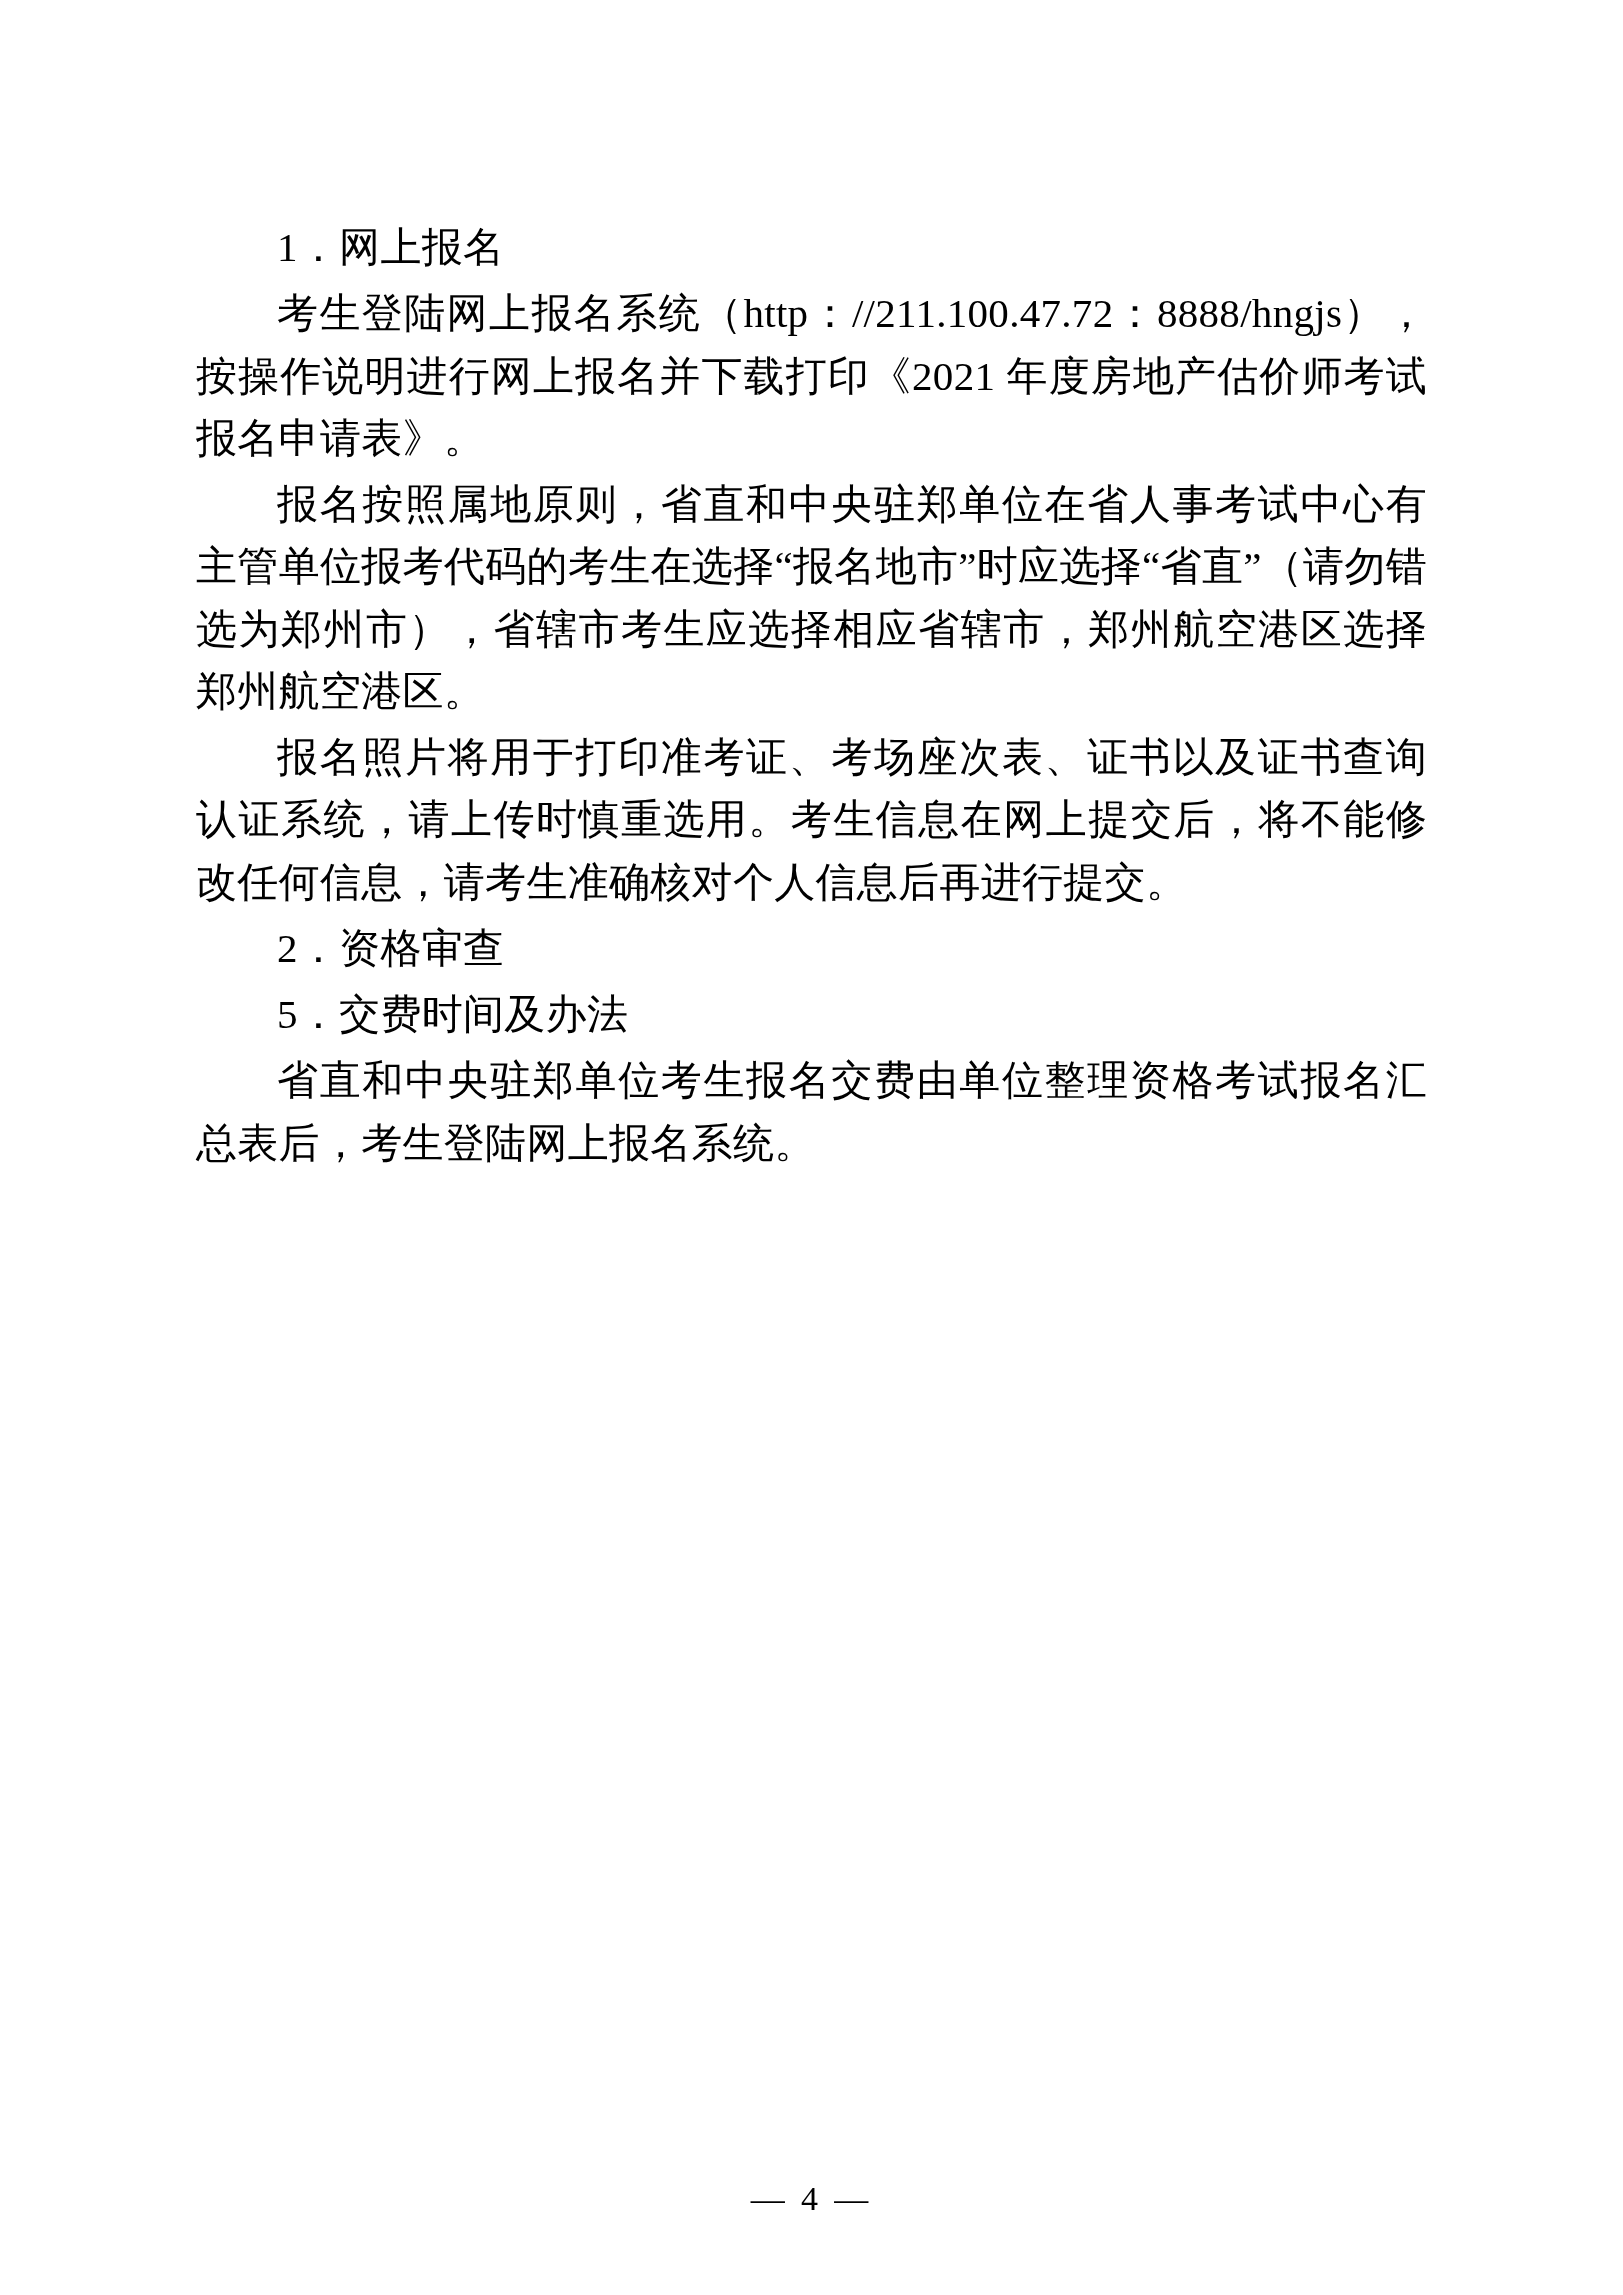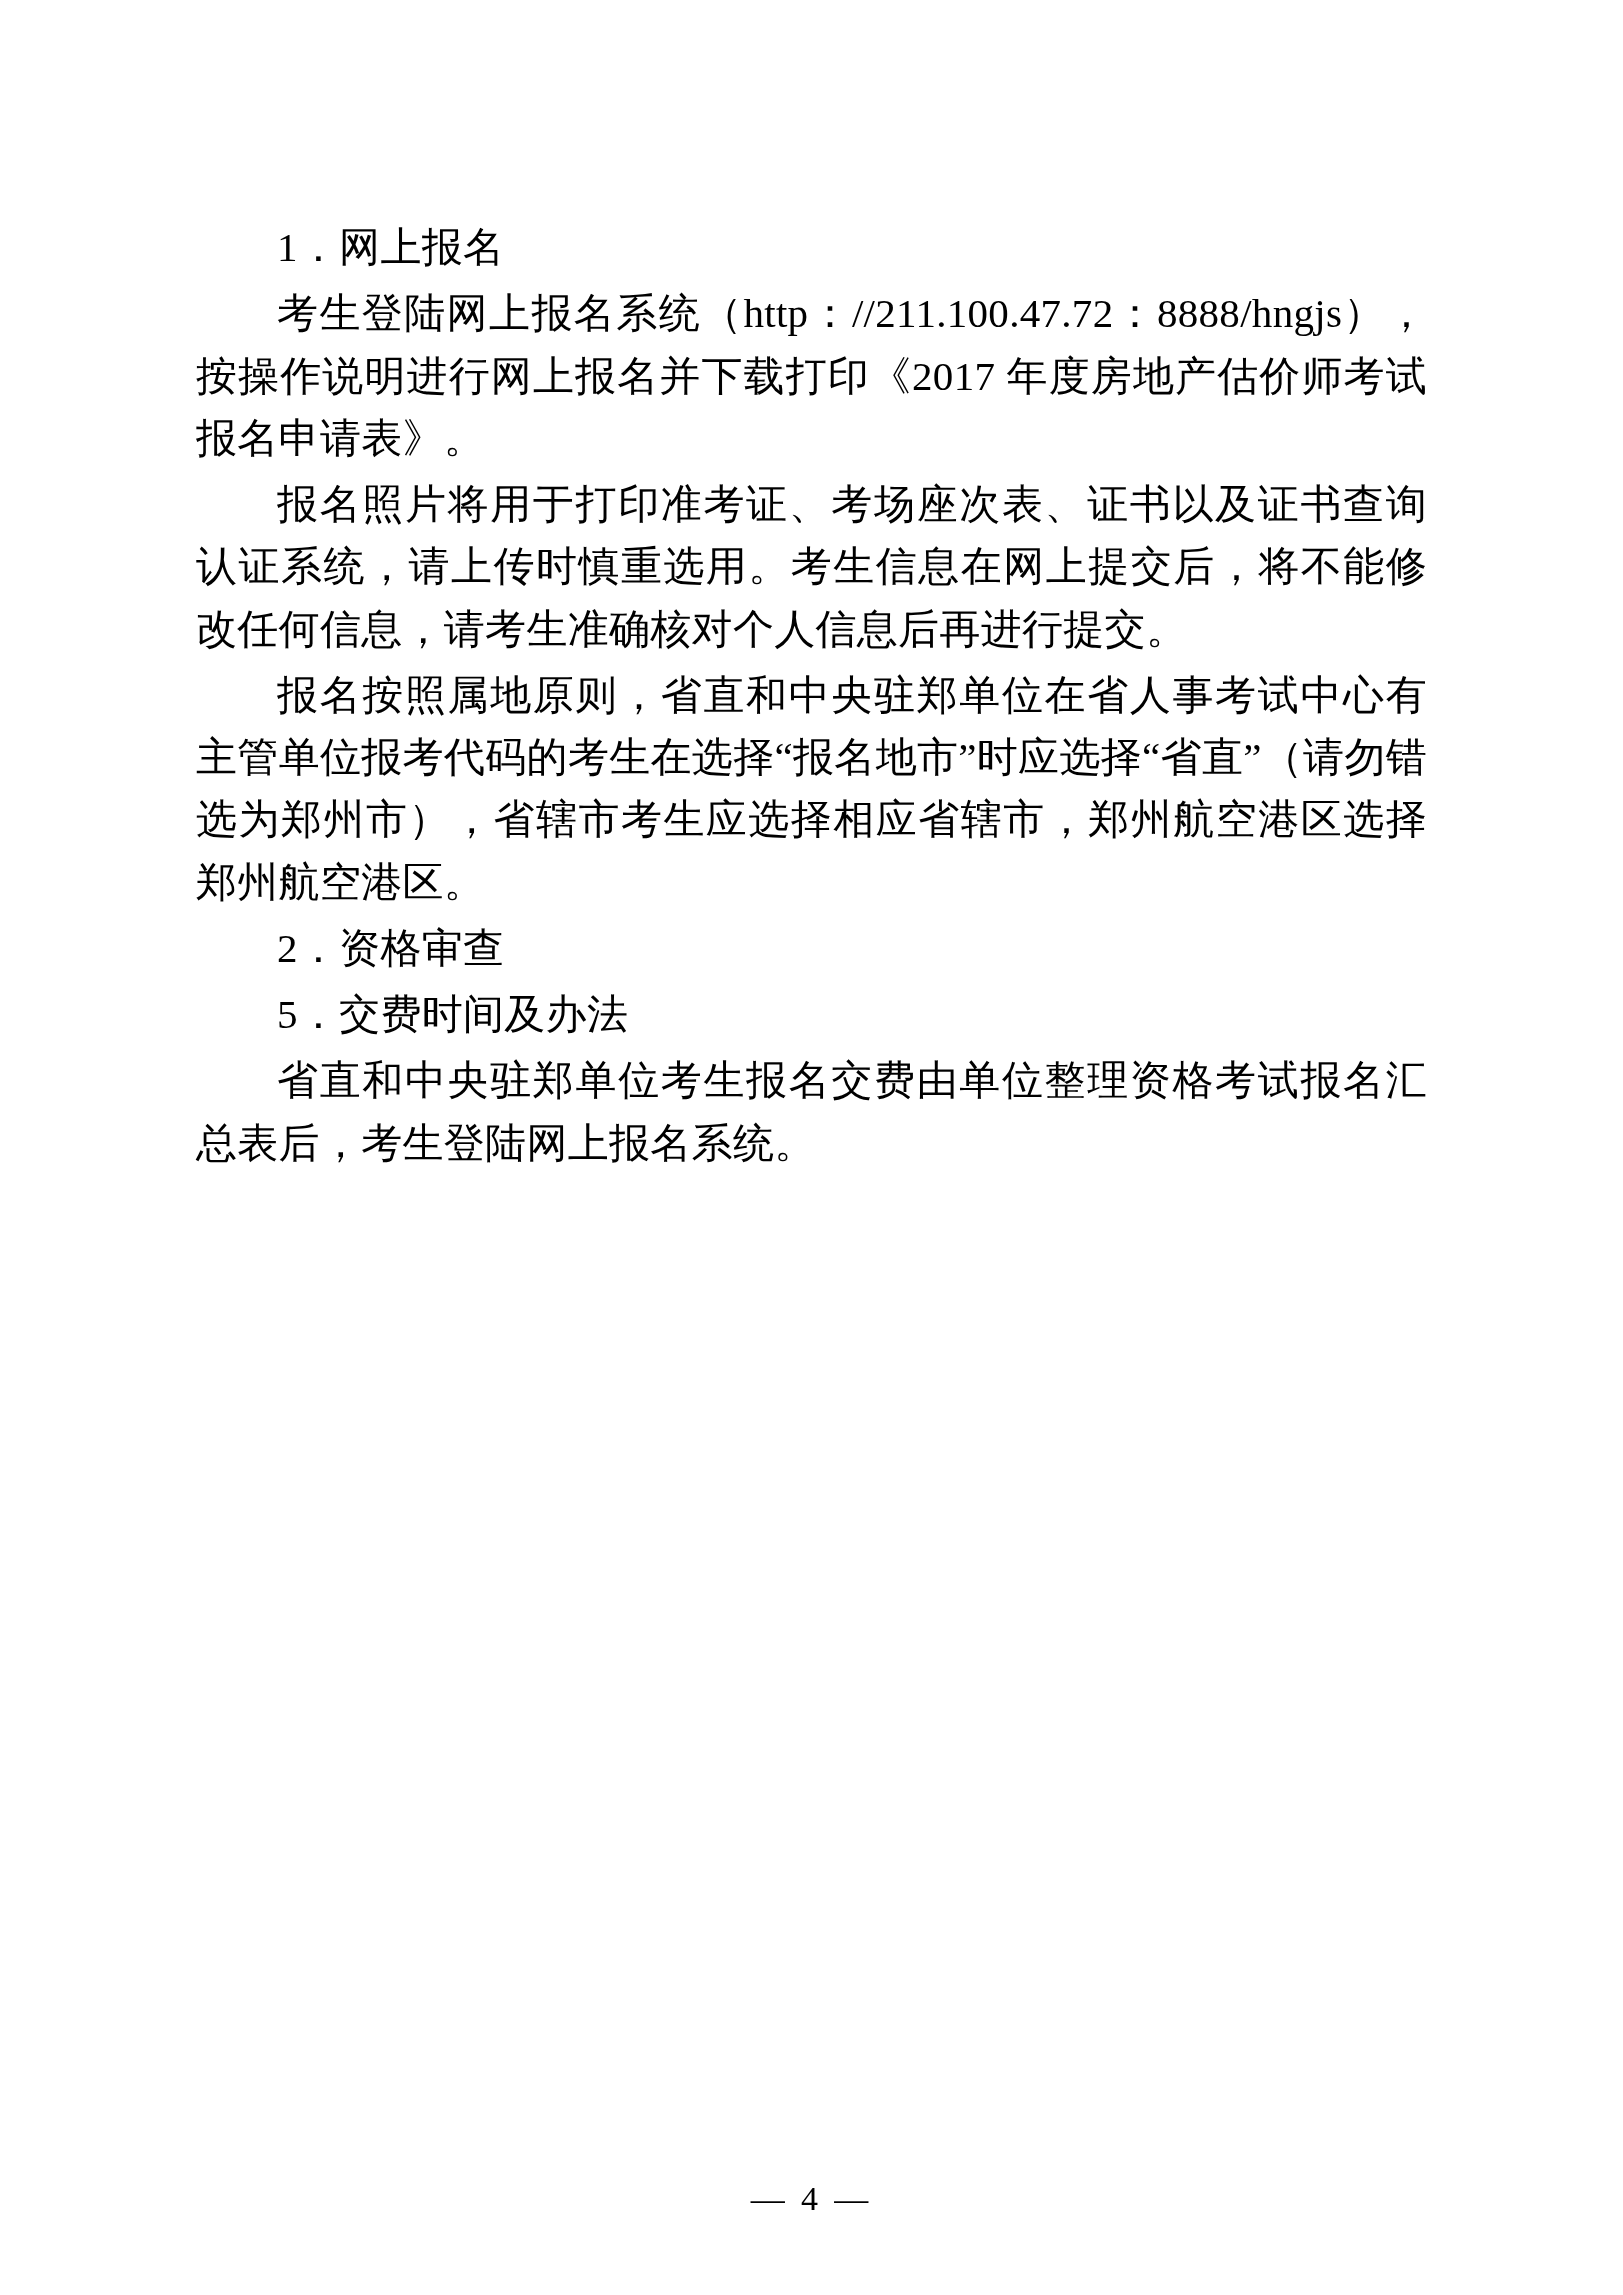--- a/index.html
+++ b/index.html
@@ -53,25 +53,25 @@
   }
 </style>
 </head>
 <body>
 
 <div class="page">
   <div class="doc-body">
 
     <p class="para indent">1．网上报名</p>
 
-    <p class="para indent">考生登陆网上报名系统（http：//211.100.47.72：8888/hngjs），按操作说明进行网上报名并下载打印《2017 年度房地产估价师考试报名申请表》。</p>
+    <p class="para indent">考生登陆网上报名系统（http：//211.100.47.72：8888/hngjs），按操作说明进行网上报名并下载打印《2021 年度房地产估价师考试报名申请表》。</p>
+
+    <p class="para indent">报名按照属地原则，省直和中央驻郑单位在省人事考试中心有主管单位报考代码的考生在选择“报名地市”时应选择“省直”（请勿错选为郑州市），省辖市考生应选择相应省辖市，郑州航空港区选择郑州航空港区。</p>
 
     <p class="para indent">报名照片将用于打印准考证、考场座次表、证书以及证书查询认证系统，请上传时慎重选用。考生信息在网上提交后，将不能修改任何信息，请考生准确核对个人信息后再进行提交。</p>
-
-    <p class="para indent">报名按照属地原则，省直和中央驻郑单位在省人事考试中心有主管单位报考代码的考生在选择“报名地市”时应选择“省直”（请勿错选为郑州市），省辖市考生应选择相应省辖市，郑州航空港区选择郑州航空港区。</p>
 
     <p class="para indent">2．资格审查</p>
 
 
     <p class="para indent">5．交费时间及办法</p>
 
 
     <p class="para indent">省直和中央驻郑单位考生报名交费由单位整理资格考试报名汇总表后，考生登陆网上报名系统。</p>
 
   </div>

